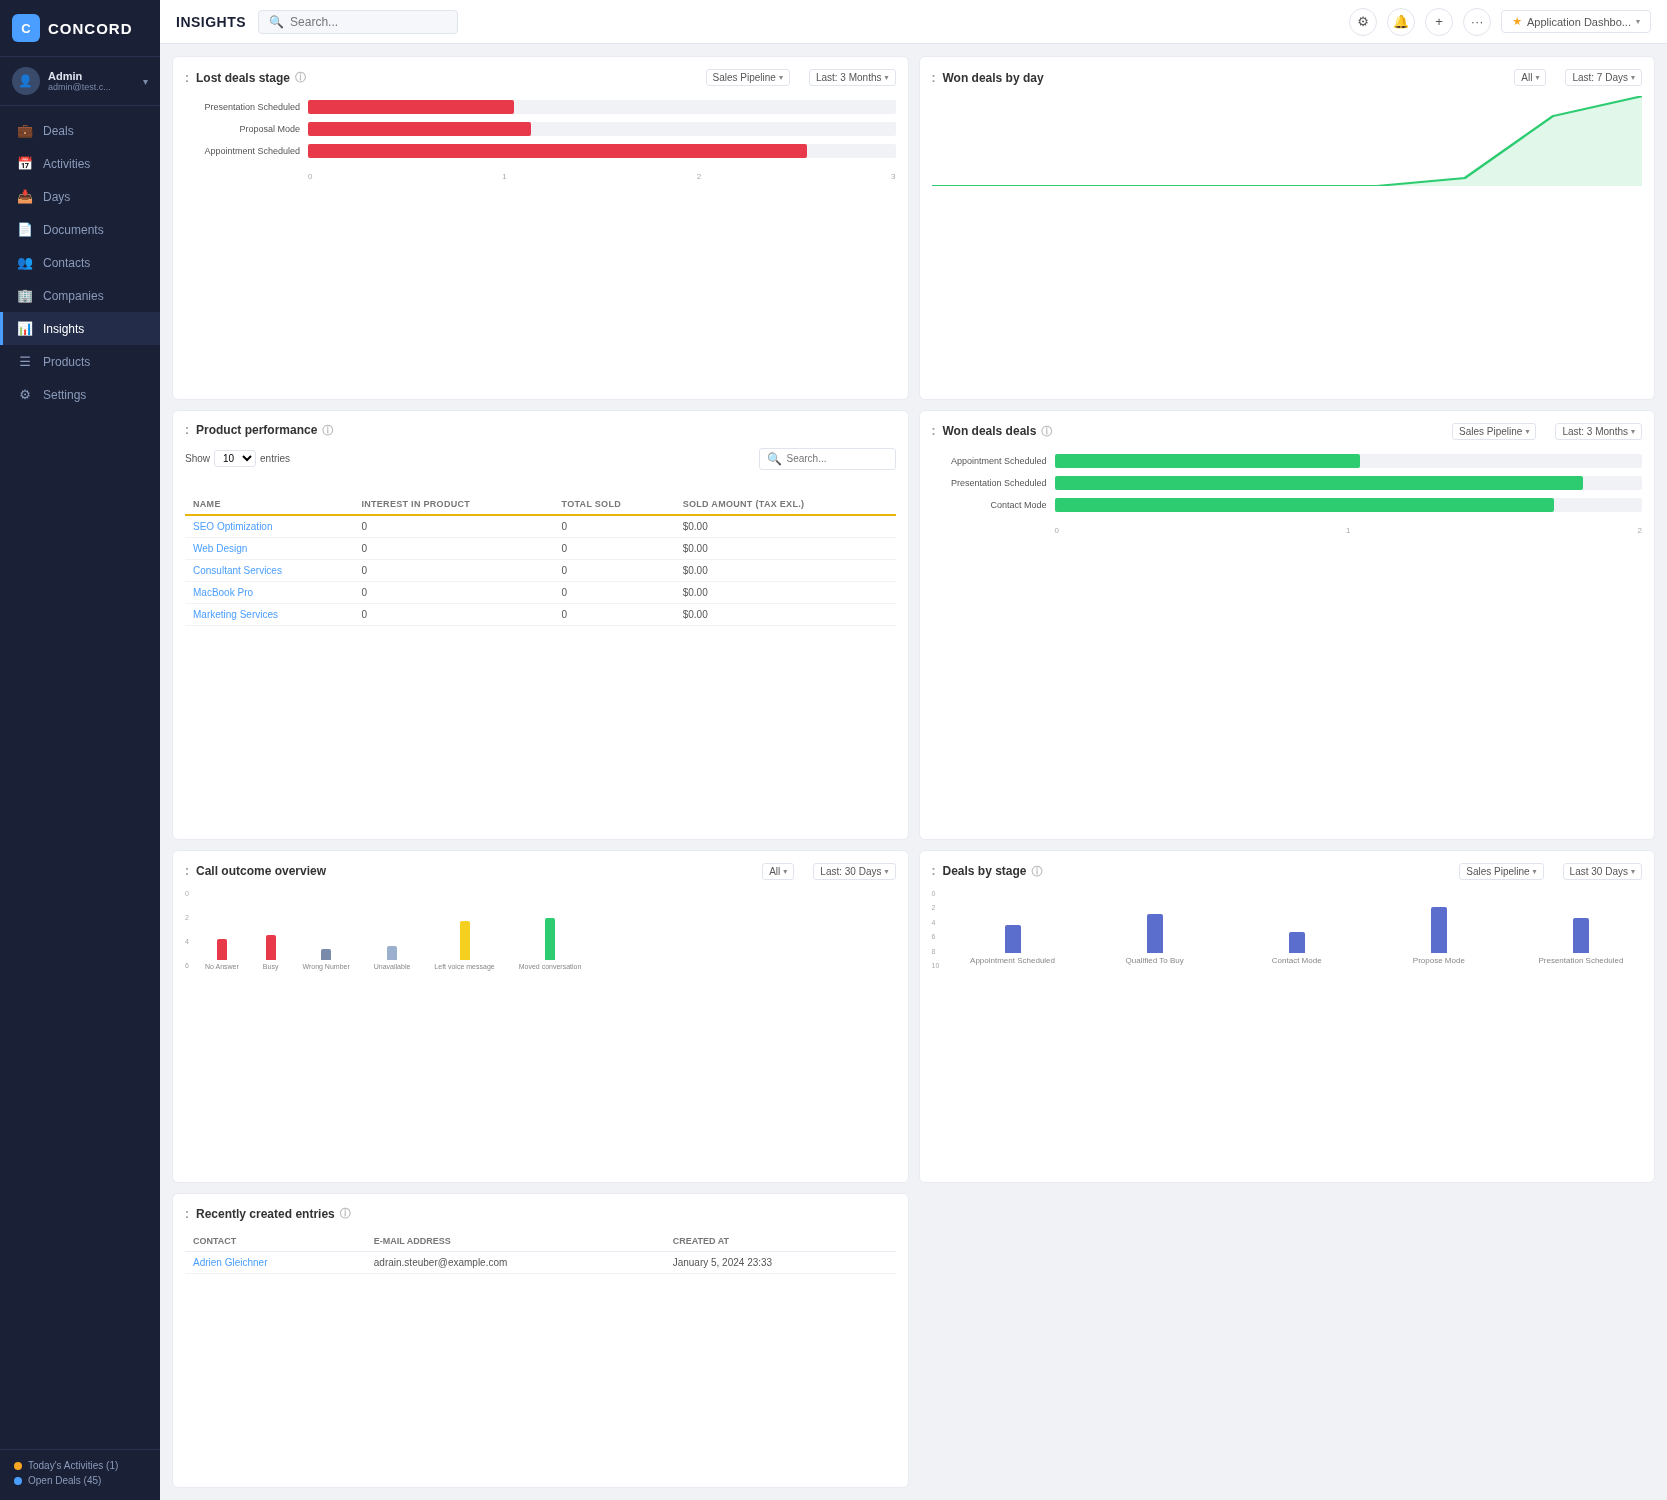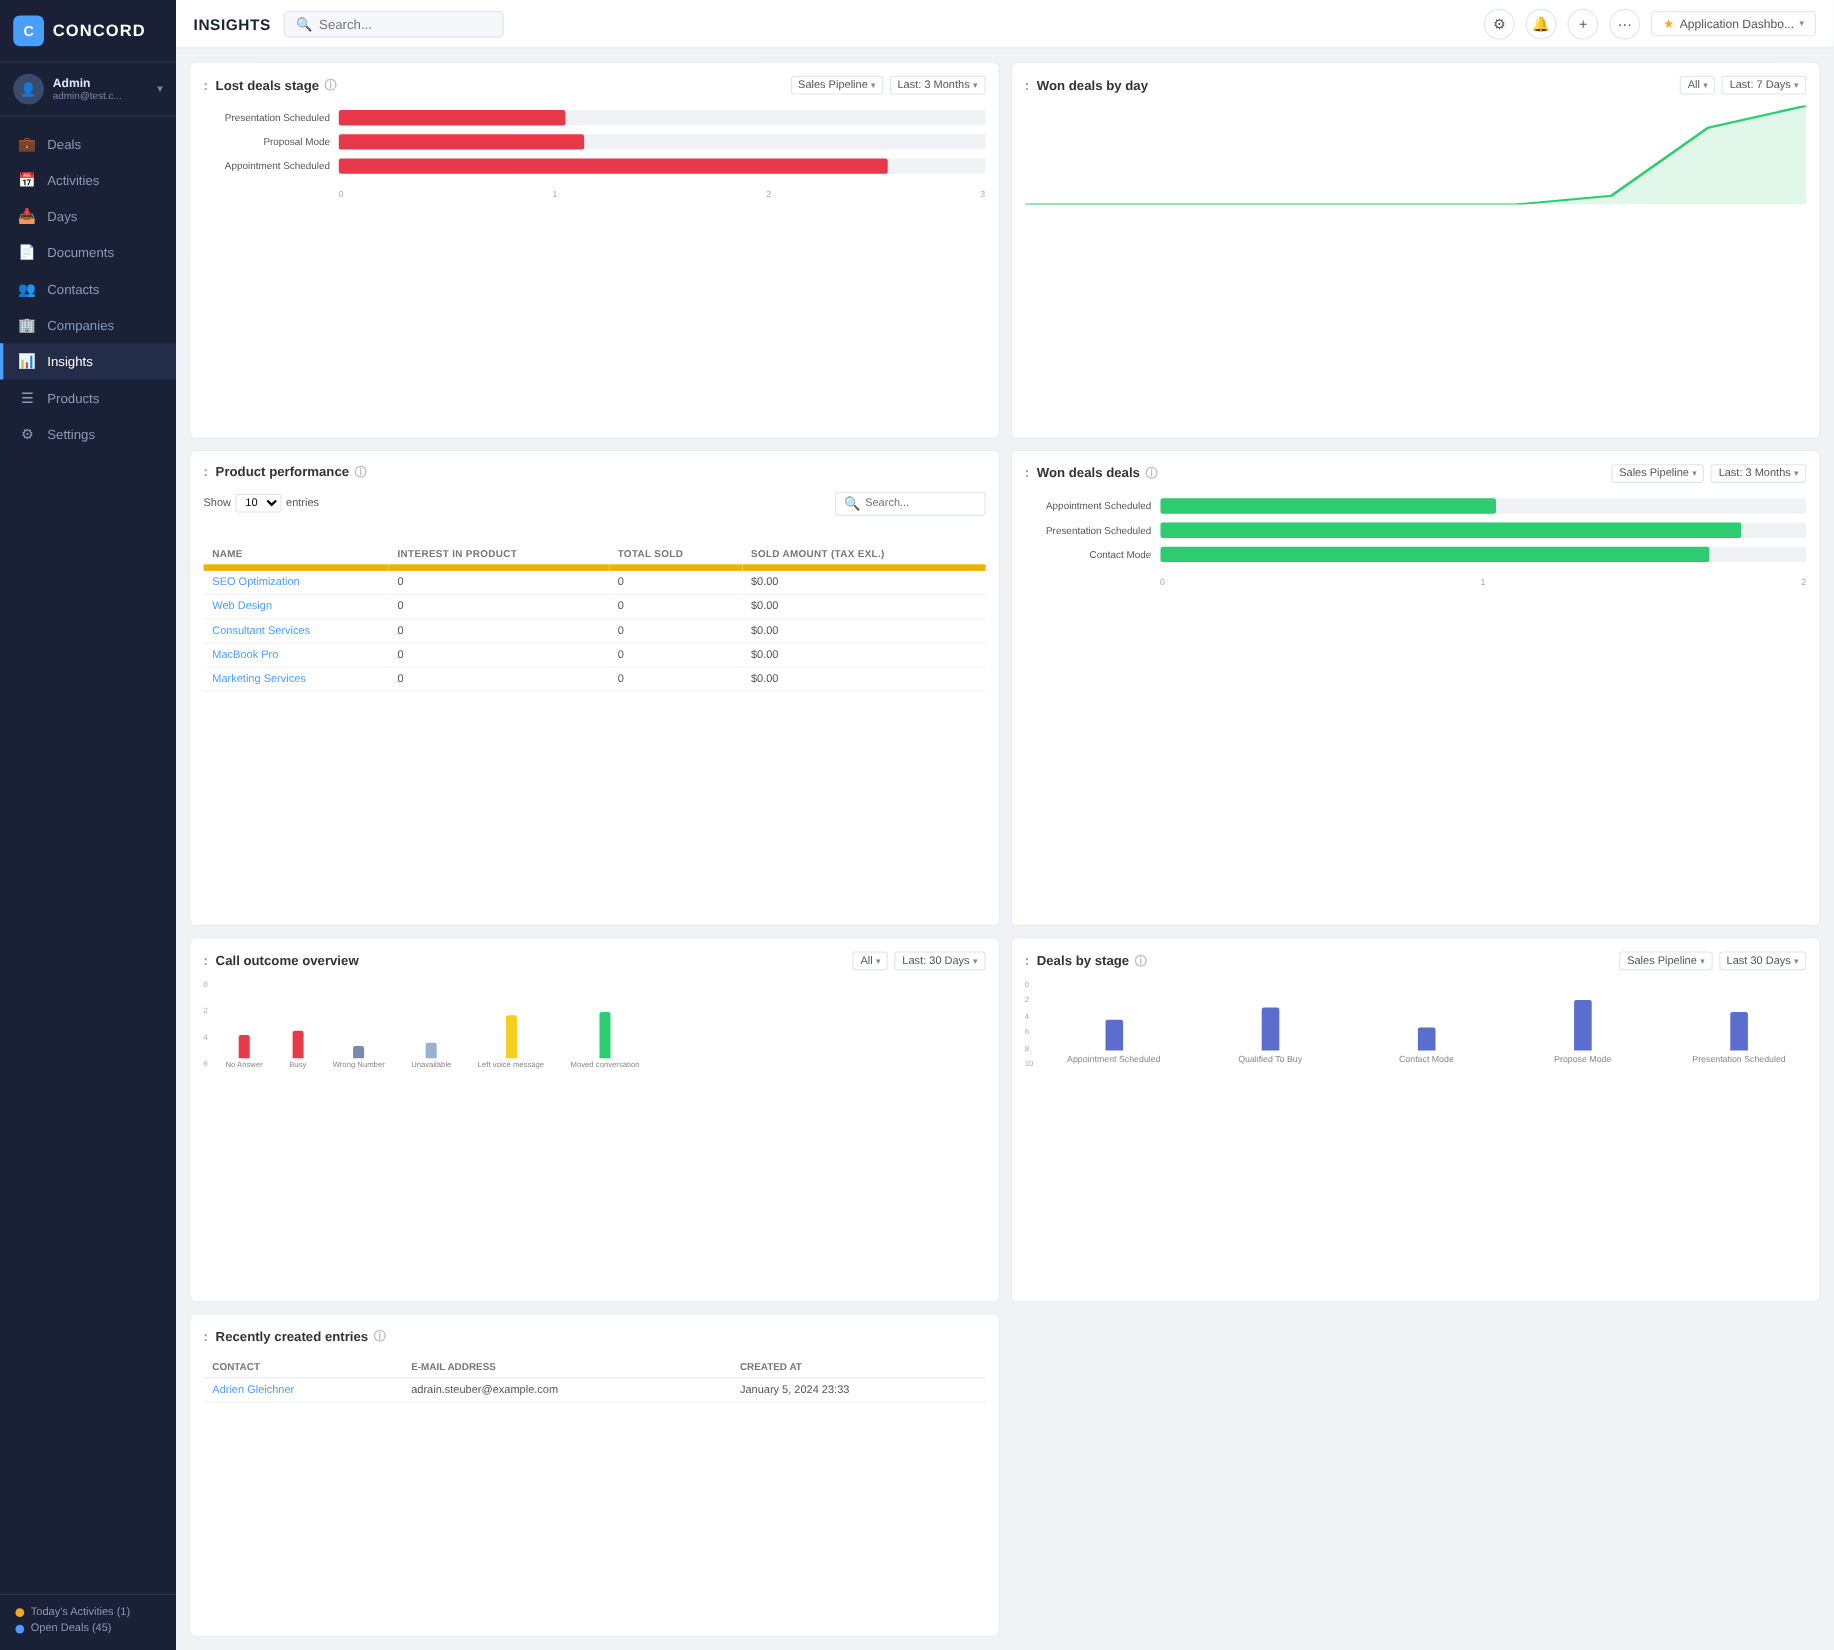--- a/index.html
+++ b/index.html
@@ -135,20 +135,21 @@
       display: flex; align-items: center; gap: 5px;
     }
     .card-title-colon { color: #999; margin-right: 2px; }
     .info-icon { color: #bbb; font-size: 11px; }
     .card-controls { display: flex; align-items: center; gap: 6px; }
     .card-dropdown {
       display: flex; align-items: center; gap: 3px;
       font-size: 10px; color: #555; cursor: pointer;
       border: 1px solid #e0e4ec; border-radius: 3px; padding: 2px 6px;
       background: #fff;
+      margin-left: 13px;
     }
     .chevron-down { font-size: 8px; color: #888; }
 
     
     .bar-chart-container { padding: 4px 0; }
     .bar-row {
       display: flex; align-items: center; gap: 8px;
       margin-bottom: 8px; font-size: 9px; color: #666;
     }
     .bar-label { width: 115px; text-align: right; flex-shrink: 0; font-size: 9px; color: #555; }
@@ -175,21 +176,21 @@
     .table-search {
       display: flex; align-items: center; gap: 4px;
       border: 1px solid #e0e4ec; border-radius: 3px; padding: 3px 8px;
       font-size: 10px; background: #fff;
     }
     .table-search input { border: none; outline: none; font-size: 10px; color: #555; width: 100px; background: transparent; }
     .data-table { width: 100%; border-collapse: collapse; font-size: 10px; }
     .data-table th {
       text-align: left; padding: 5px 8px;
       font-size: 9px; font-weight: 700; color: #777;
-      border-bottom: 6px solid #eab308;
+      border-bottom: 2px solid #eab308;
       text-transform: uppercase; letter-spacing: 0.3px;
     }
     .data-table td {
       padding: 5px 8px; color: #555;
       border-bottom: 1px solid #f0f2f5;
     }
     .data-table td.link-cell { color: #4a9eff; cursor: pointer; }
 
     
     .bar-vertical-chart { display: flex; align-items: flex-end; gap: 20px; height: 80px; padding: 4px 0; position: relative; }

